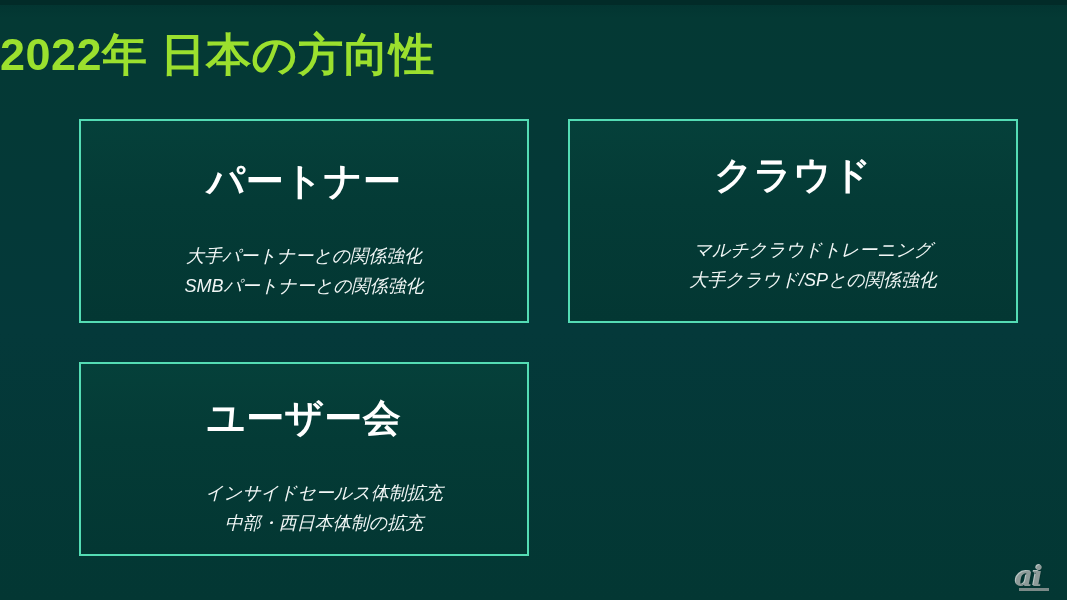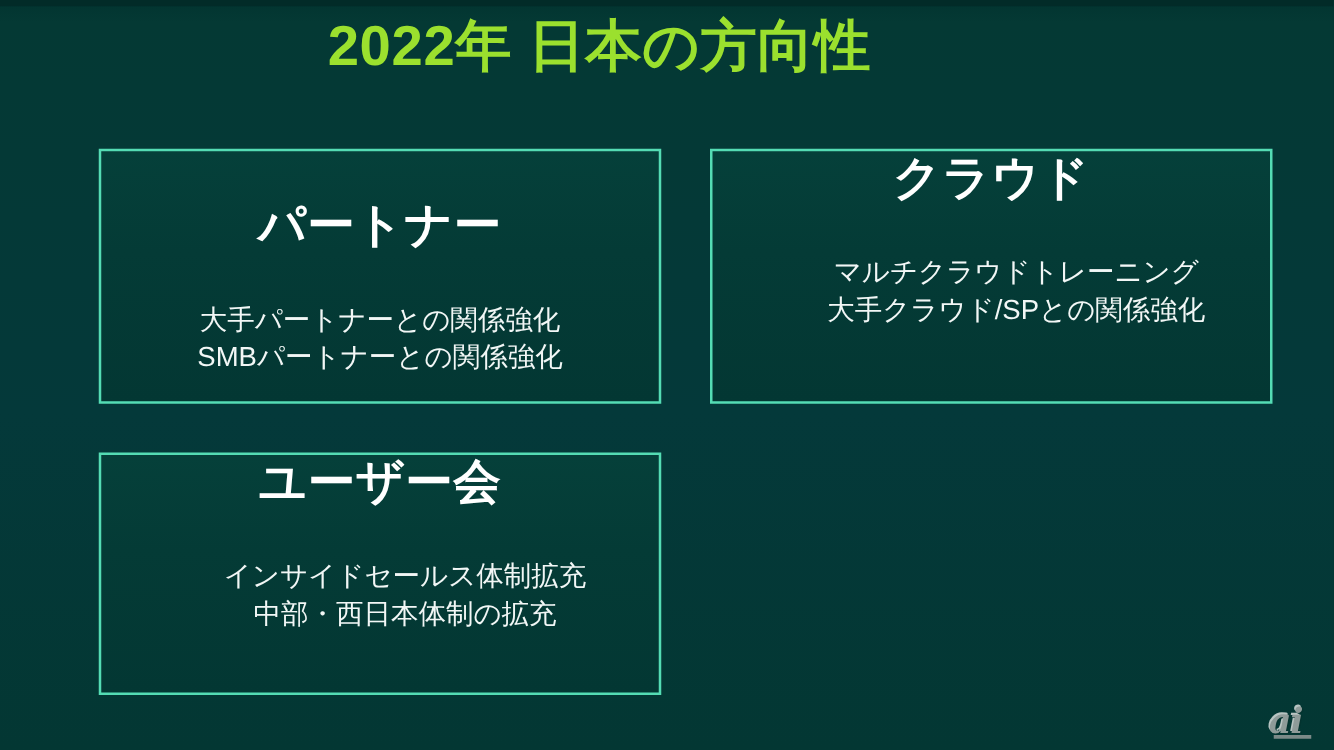--- a/index.html
+++ b/index.html
@@ -20,24 +20,24 @@
   }
   .topband {
     position: absolute;
     top: 0; left: 0;
     width: 1067px;
     height: 5px;
     background: #022b28;
   }
   .title {
     position: absolute;
-    top: 8px;
+    top: 26px;
     left: 0;
     width: 959px;
-    text-align: center;
+    text-align: left;
     font-size: 45px;
     font-weight: bold;
     letter-spacing: 0.5px;
     color: #9be02e;
     line-height: 58px;
     white-space: nowrap;
   }
   .grid {
     position: absolute;
     top: 119px;
@@ -65,29 +65,30 @@
     color: #ffffff;
     font-weight: bold;
     font-size: 38px;
     line-height: 44px;
     letter-spacing: 0.5px;
     text-align: center;
     white-space: nowrap;
   }
   .card-lines {
     color: #f2f7f6;
-    font-size: 22px;
+    font-size: 18px;
     line-height: 30px;
     text-align: center;
     white-space: nowrap;
     font-weight: 400;
+    font-style: italic;
   }
   .row-a .card-heading { margin-top: 38px; }
   .row-a .card-lines   { margin-top: 38px; }
-  .row-b .card-heading { }
+  .row-b .card-heading { margin-top: 32px; }
   .row-b .card-lines   { margin-top: 38px; margin-left: 40px; }
 
   .watermark {
     position: absolute;
     right: 8px;
     bottom: 6px;
     width: 44px;
     height: 30px;
   }
   .wm-text {

